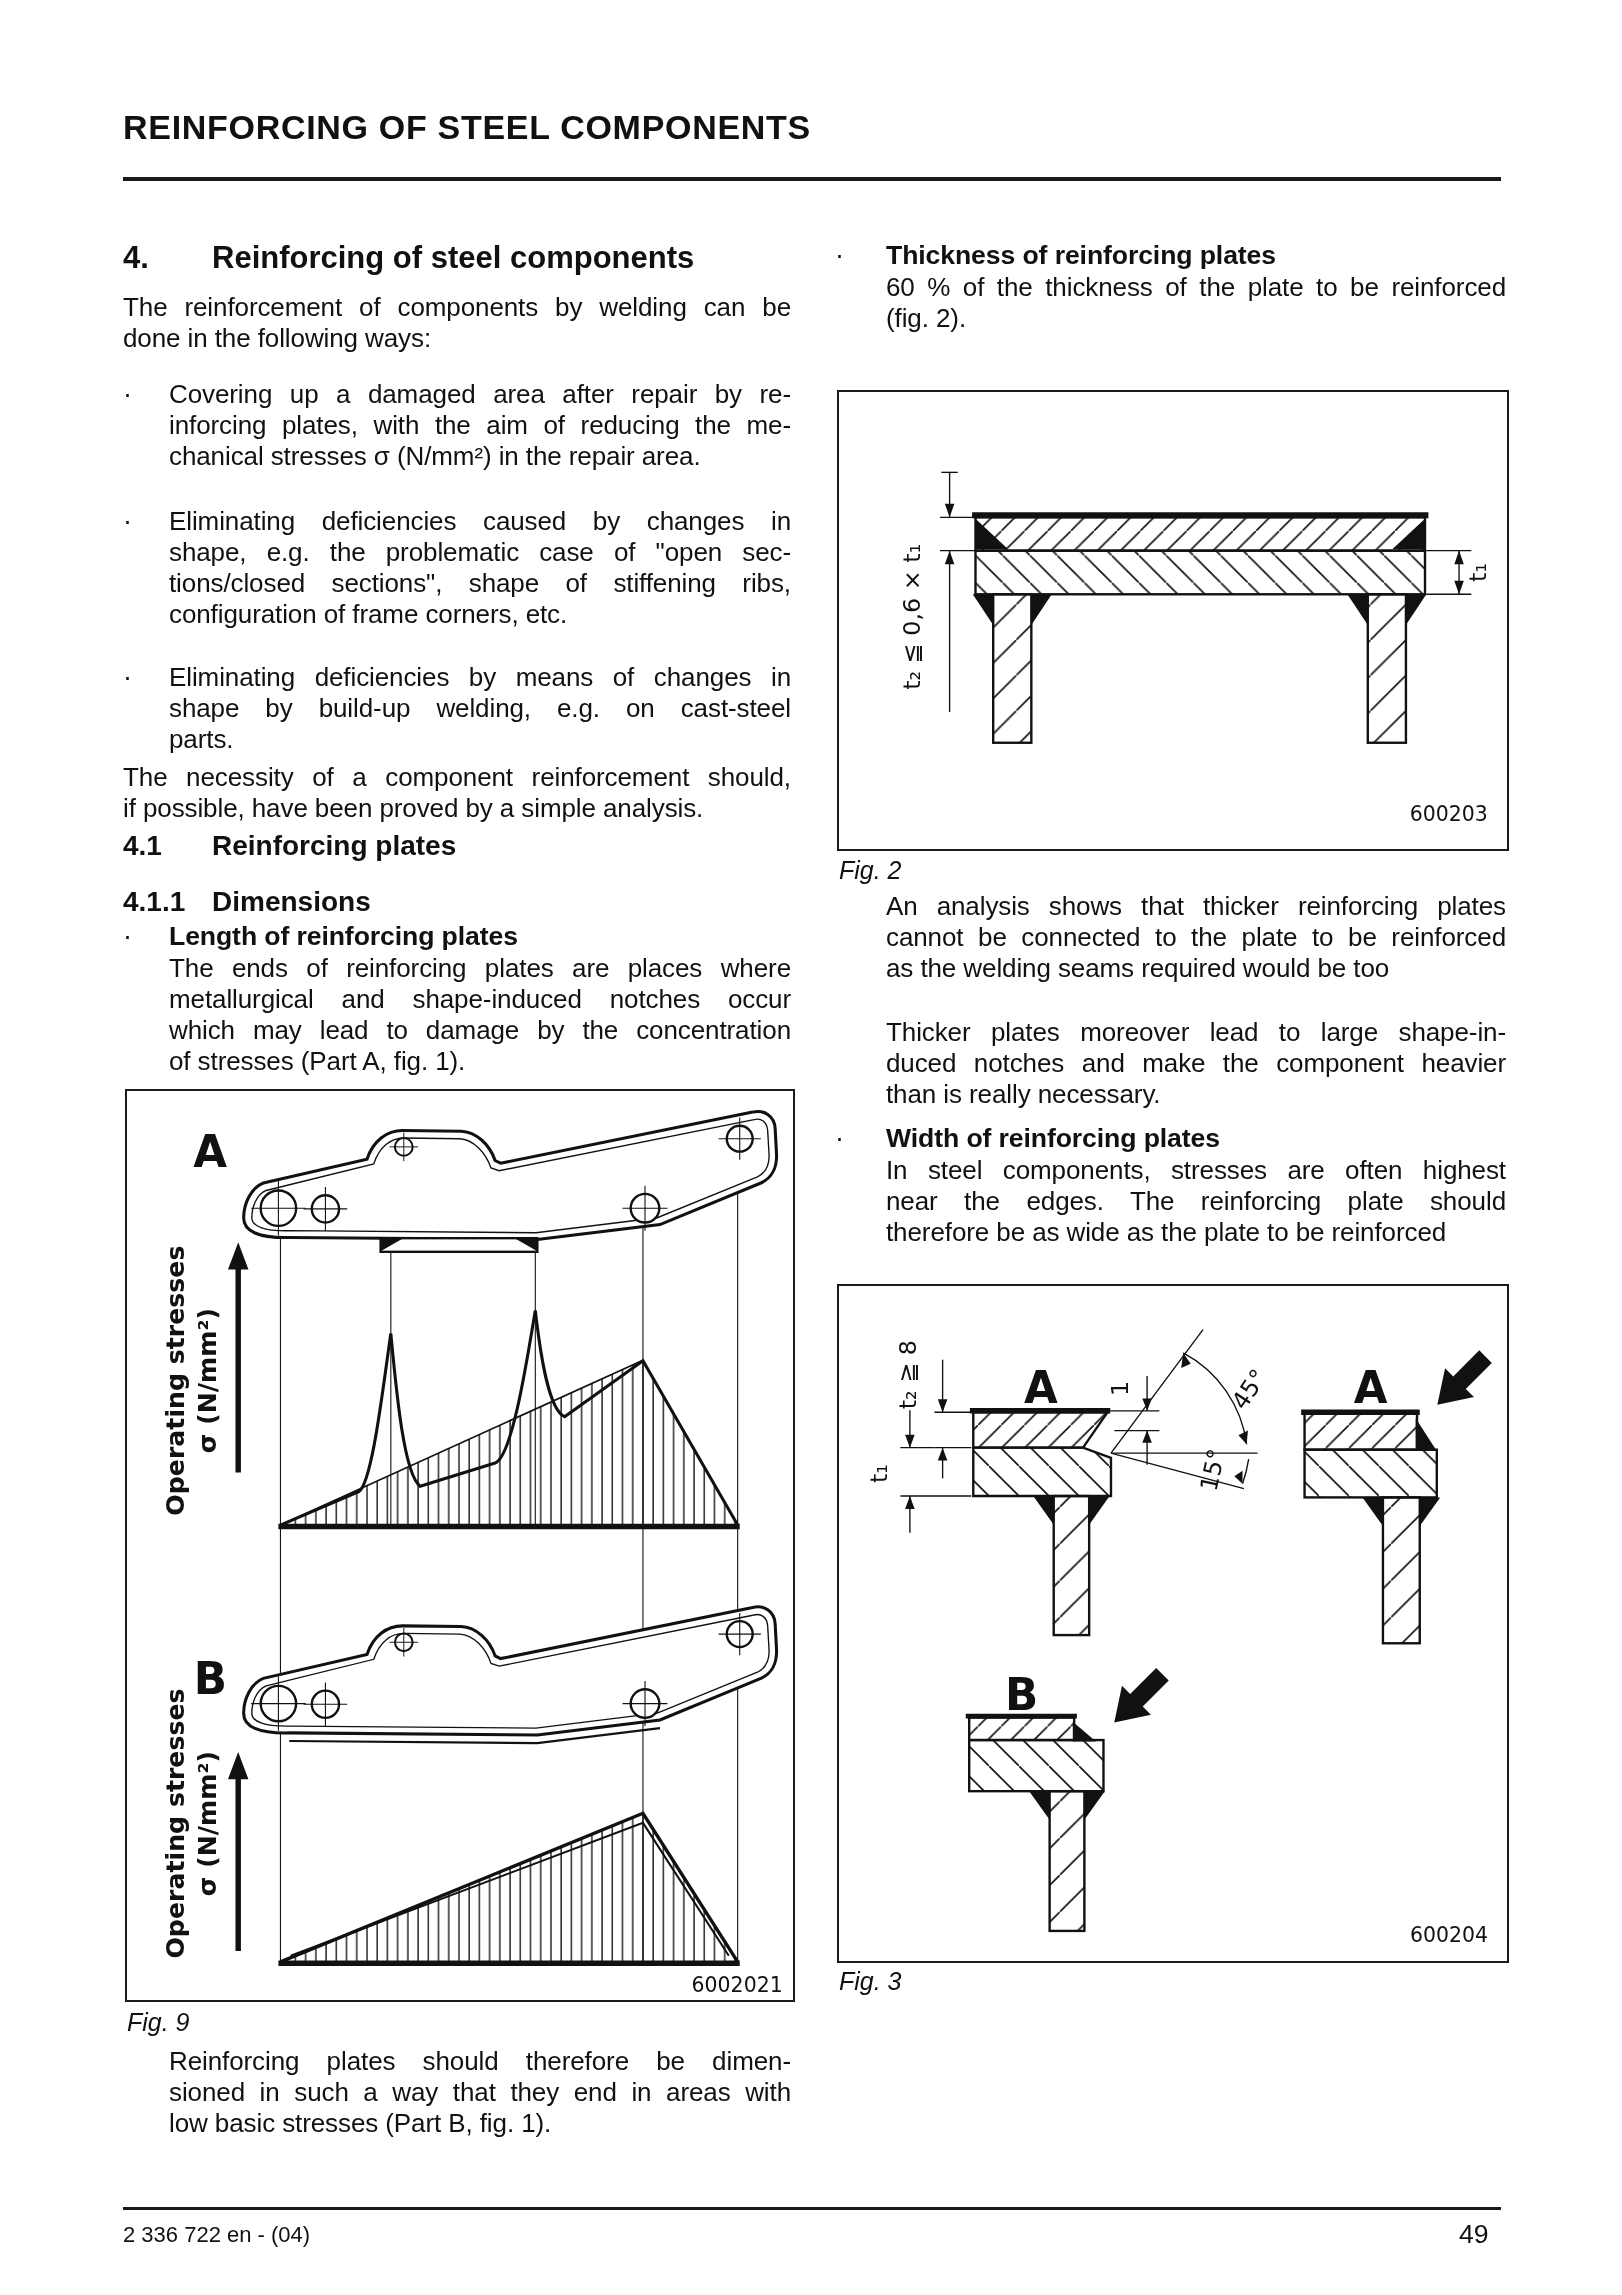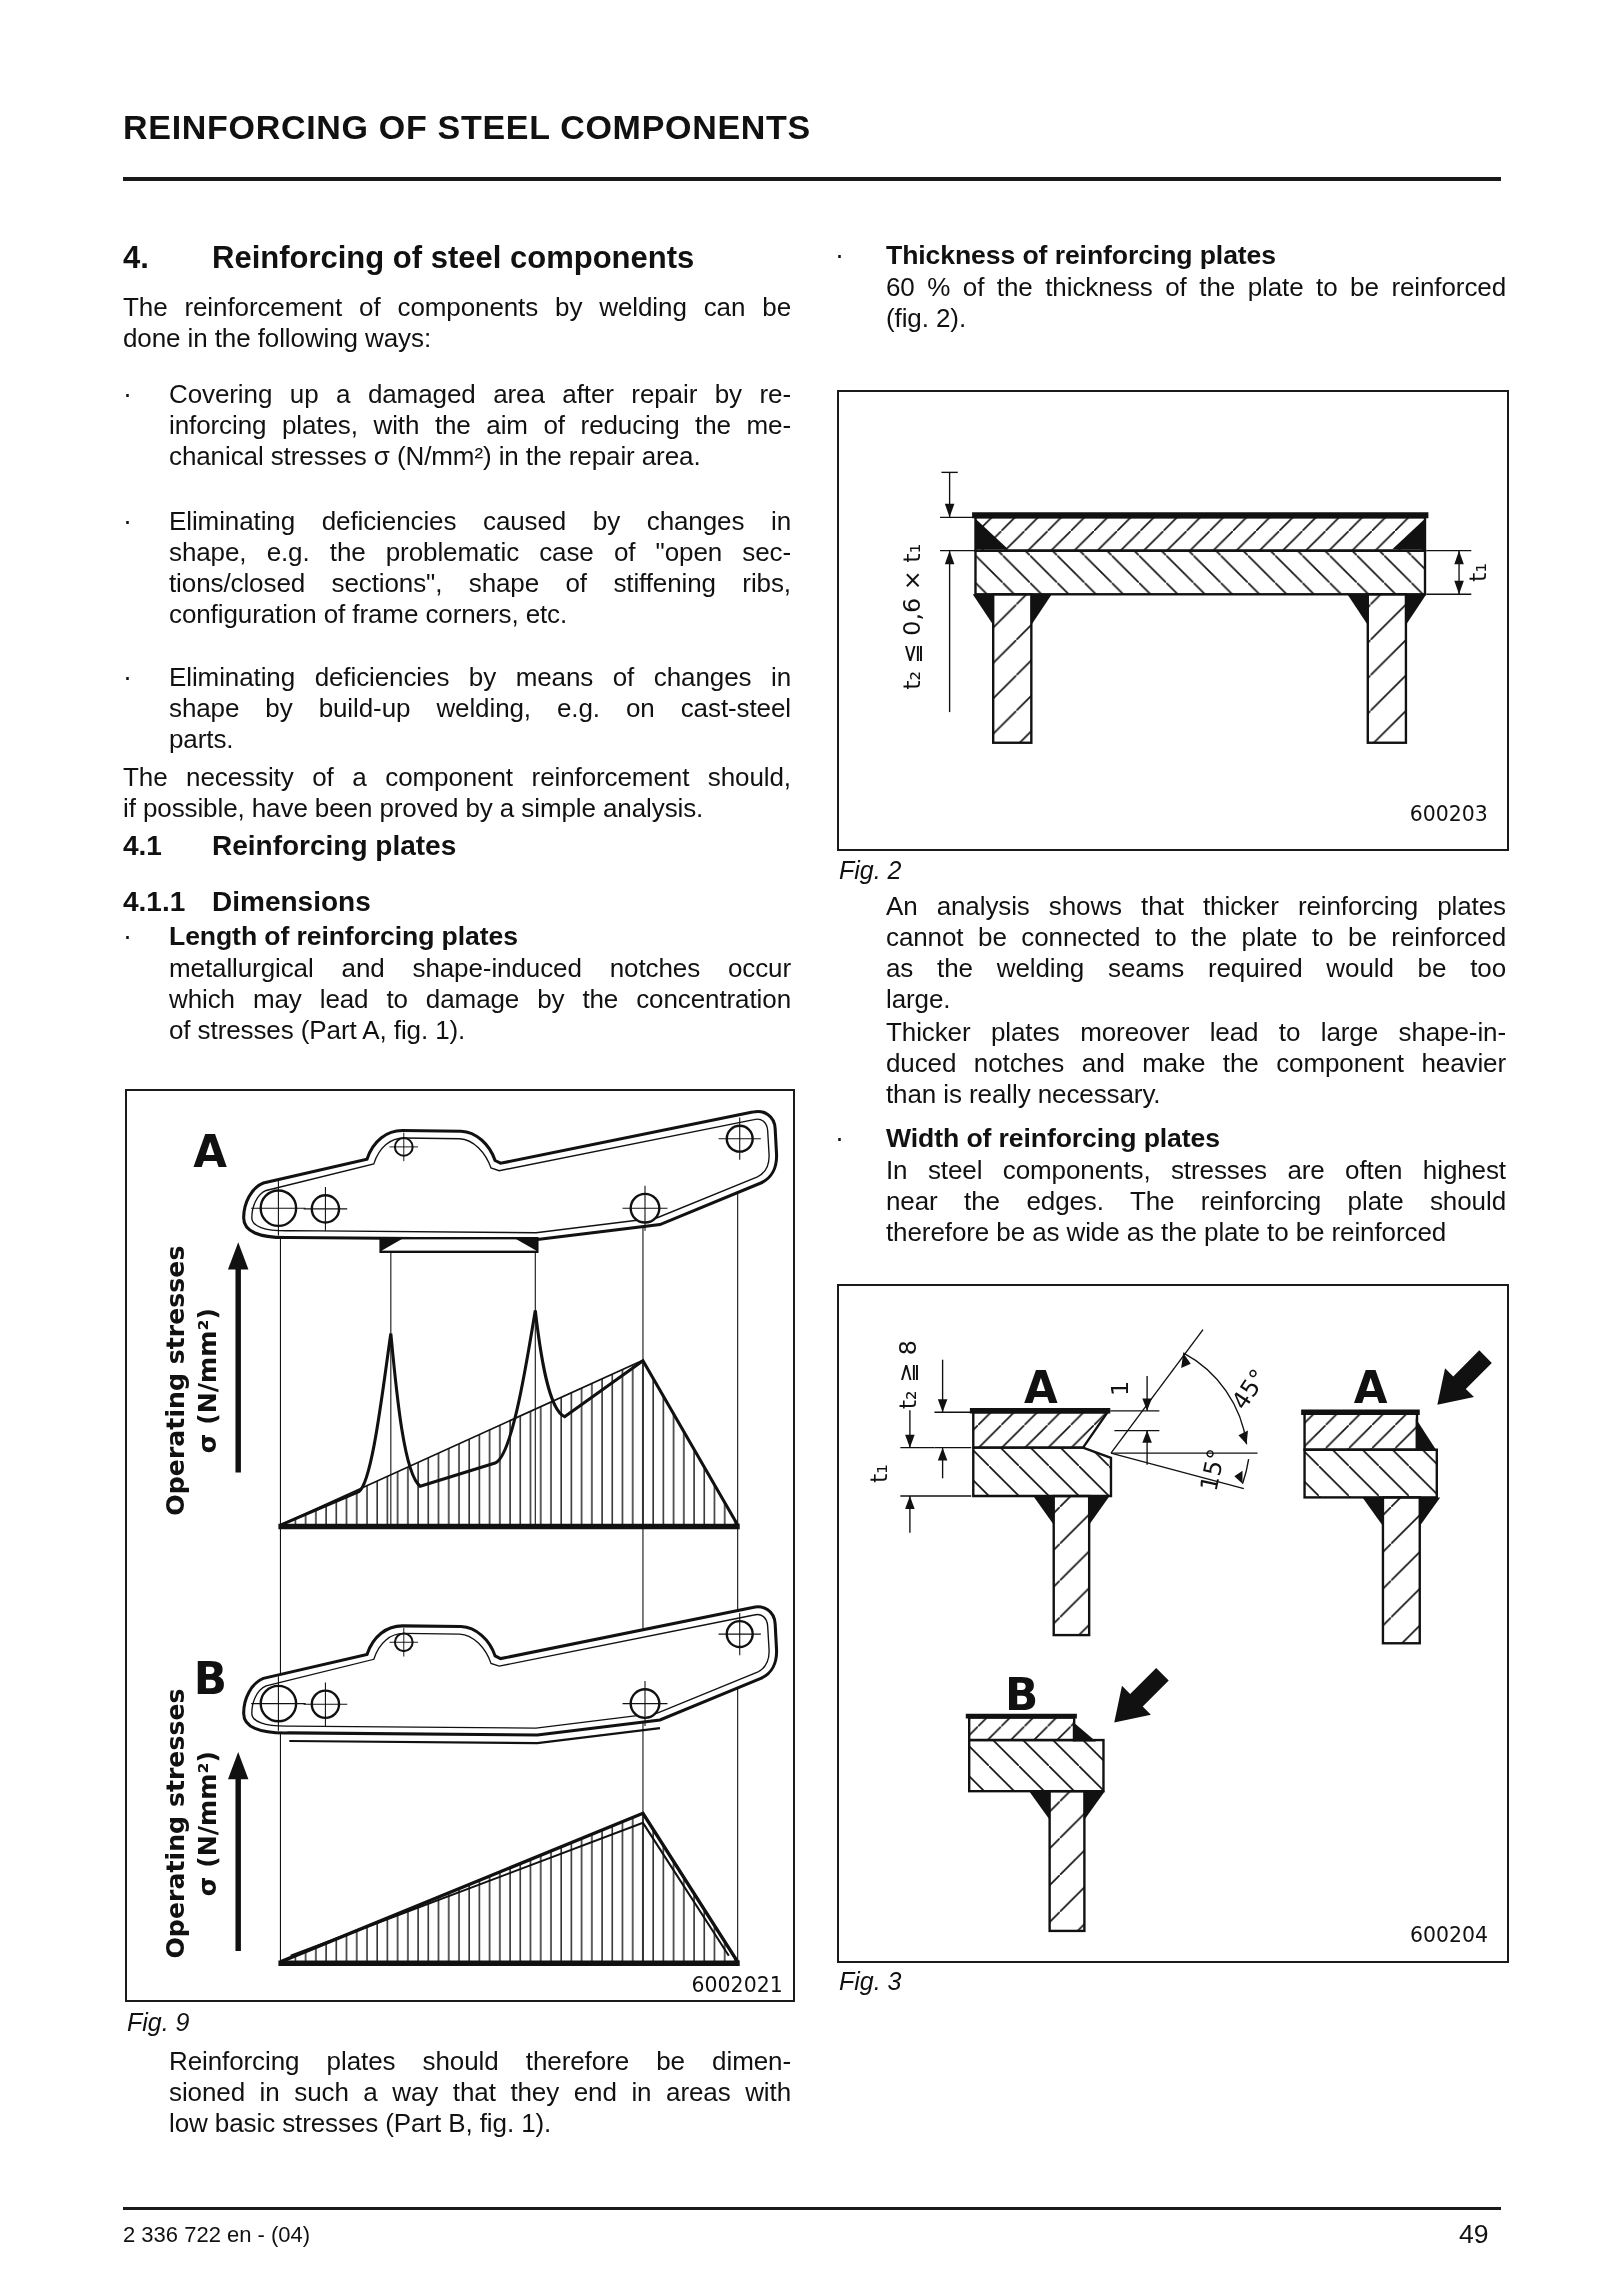--- a/index.html
+++ b/index.html
@@ -96,20 +96,21 @@
 <div class="abs col-l h-sub" style="top:886px;">
   <span class="num">4.1.1</span>
   <span>Dimensions</span>
 </div>
 
 <div class="abs col-l body-txt bullet" style="top:921px;">
   <span class="dot">·</span>
   <div class="btext">
     <div class="btitle">Length of reinforcing plates</div>
     <div class="jlines">
+        <div class="tline">The ends of reinforcing plates are places where</div>
         <div class="tline">metallurgical and shape-induced notches occur</div>
         <div class="tline">which may lead to damage by the concentration</div>
         <div class="tline">of stresses (Part A, fig. 1).</div>
       </div>
   </div>
 </div>
 
 <div class="abs figbox" style="left:125px;top:1089px;width:666px;height:909px;">
 <svg width="666" height="909" viewBox="0 0 977 1334">
   <defs>
@@ -277,21 +278,20 @@
 
   <text x="952" y="630" class="code" text-anchor="end">600203</text>
 </svg>
 </div>
 <div class="abs figcap" style="left:839px;top:856px;">Fig. 2</div>
 
 <div class="abs col-r body-txt jlines indent-r" style="top:891px;width:620px;">
     <div class="tline">An analysis shows that thicker reinforcing plates</div>
     <div class="tline">cannot be connected to the plate to be reinforced</div>
     <div class="tline">as the welding seams required would be too</div>
-    <div class="tline">large.</div>
   </div>
 <div class="abs col-r body-txt jlines indent-r" style="top:1017px;width:620px;">
     <div class="tline">Thicker plates moreover lead to large shape-in-</div>
     <div class="tline">duced notches and make the component heavier</div>
     <div class="tline">than is really necessary.</div>
   </div>
 
 <div class="abs col-r body-txt bullet" style="top:1123px;">
   <span class="dot" style="width:51px;flex:0 0 51px;">·</span>
   <div class="btext">

